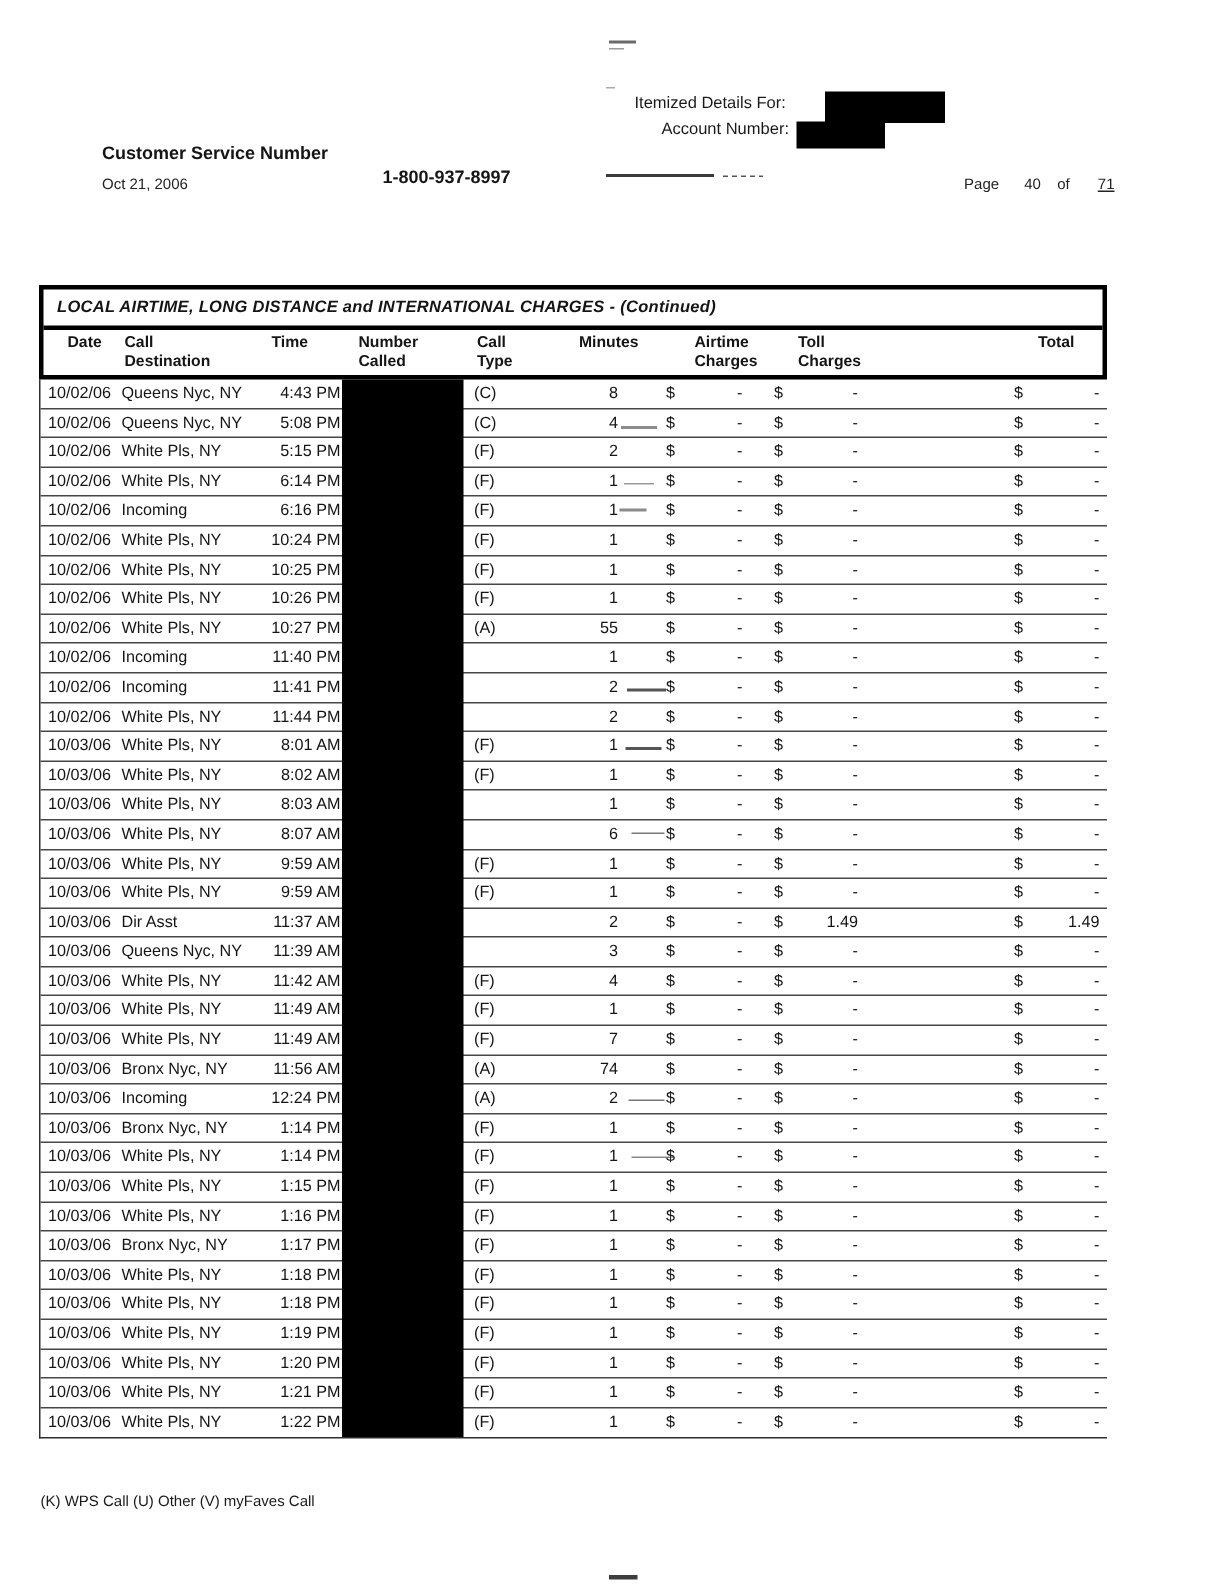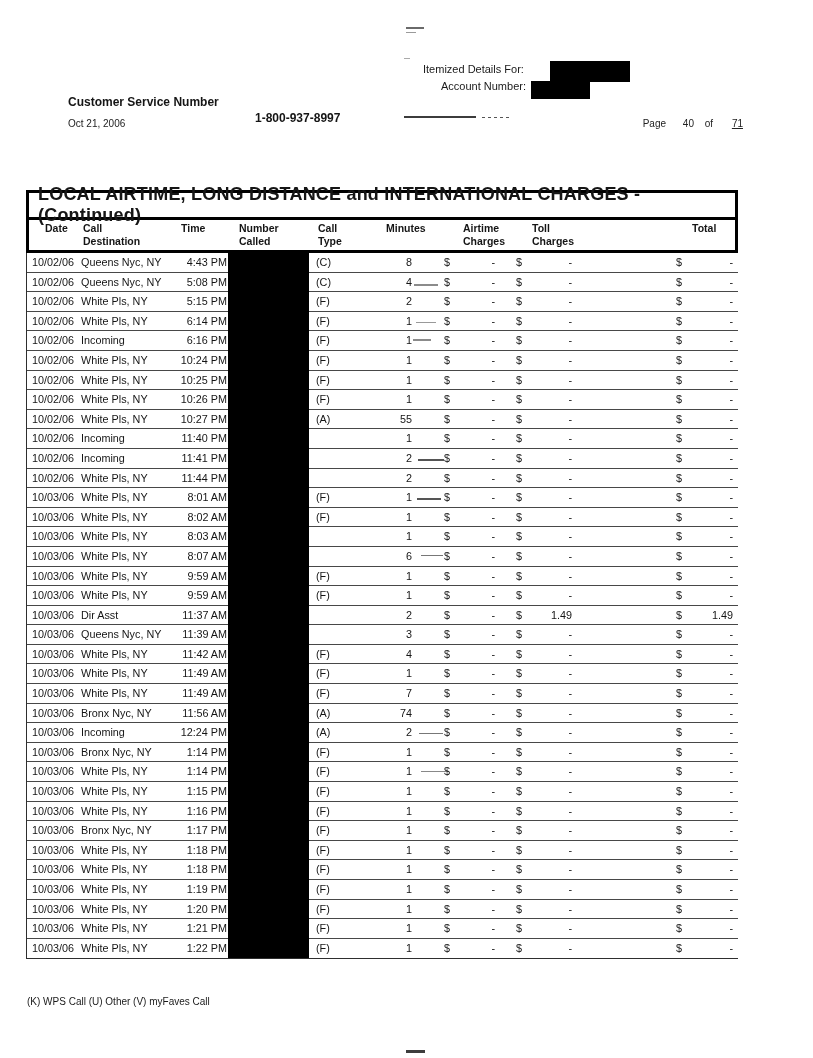--- a/index.html
+++ b/index.html
@@ -45,21 +45,21 @@
 
   
   .tbl-head {
     position:absolute; left:26px; top:190px; width:712px; height:63px;
     border:3px solid #000; background:#fff;
   }
   .tbl-title-row {
     height:27px; border-bottom:3px solid #000; display:flex; align-items:center;
     padding-left:9px;
   }
-  .tbl-title { font-size:18px; font-weight:bold; letter-spacing:0.2px; }
+  .tbl-title { font-size:11px; font-weight:bold; font-style:italic; letter-spacing:0.2px; }
   .tbl-cols { position:relative; height:27px; }
   .colh { position:absolute; top:2px; font-size:10.5px; font-weight:bold; line-height:12.5px; }
   .colh span { display:block; }
   .ch-date { left:16px; }  .ch-dest { left:54px; }  .ch-time { left:152px; }
   .ch-num { left:210px; } .ch-type { left:289px; } .ch-min { left:357px; }
   .ch-air { left:434px; } .ch-toll { left:503px; } .ch-total { left:663px; }
 
   
   .rows {
     position:absolute; left:26px; top:253px; width:712px; height:706px;

